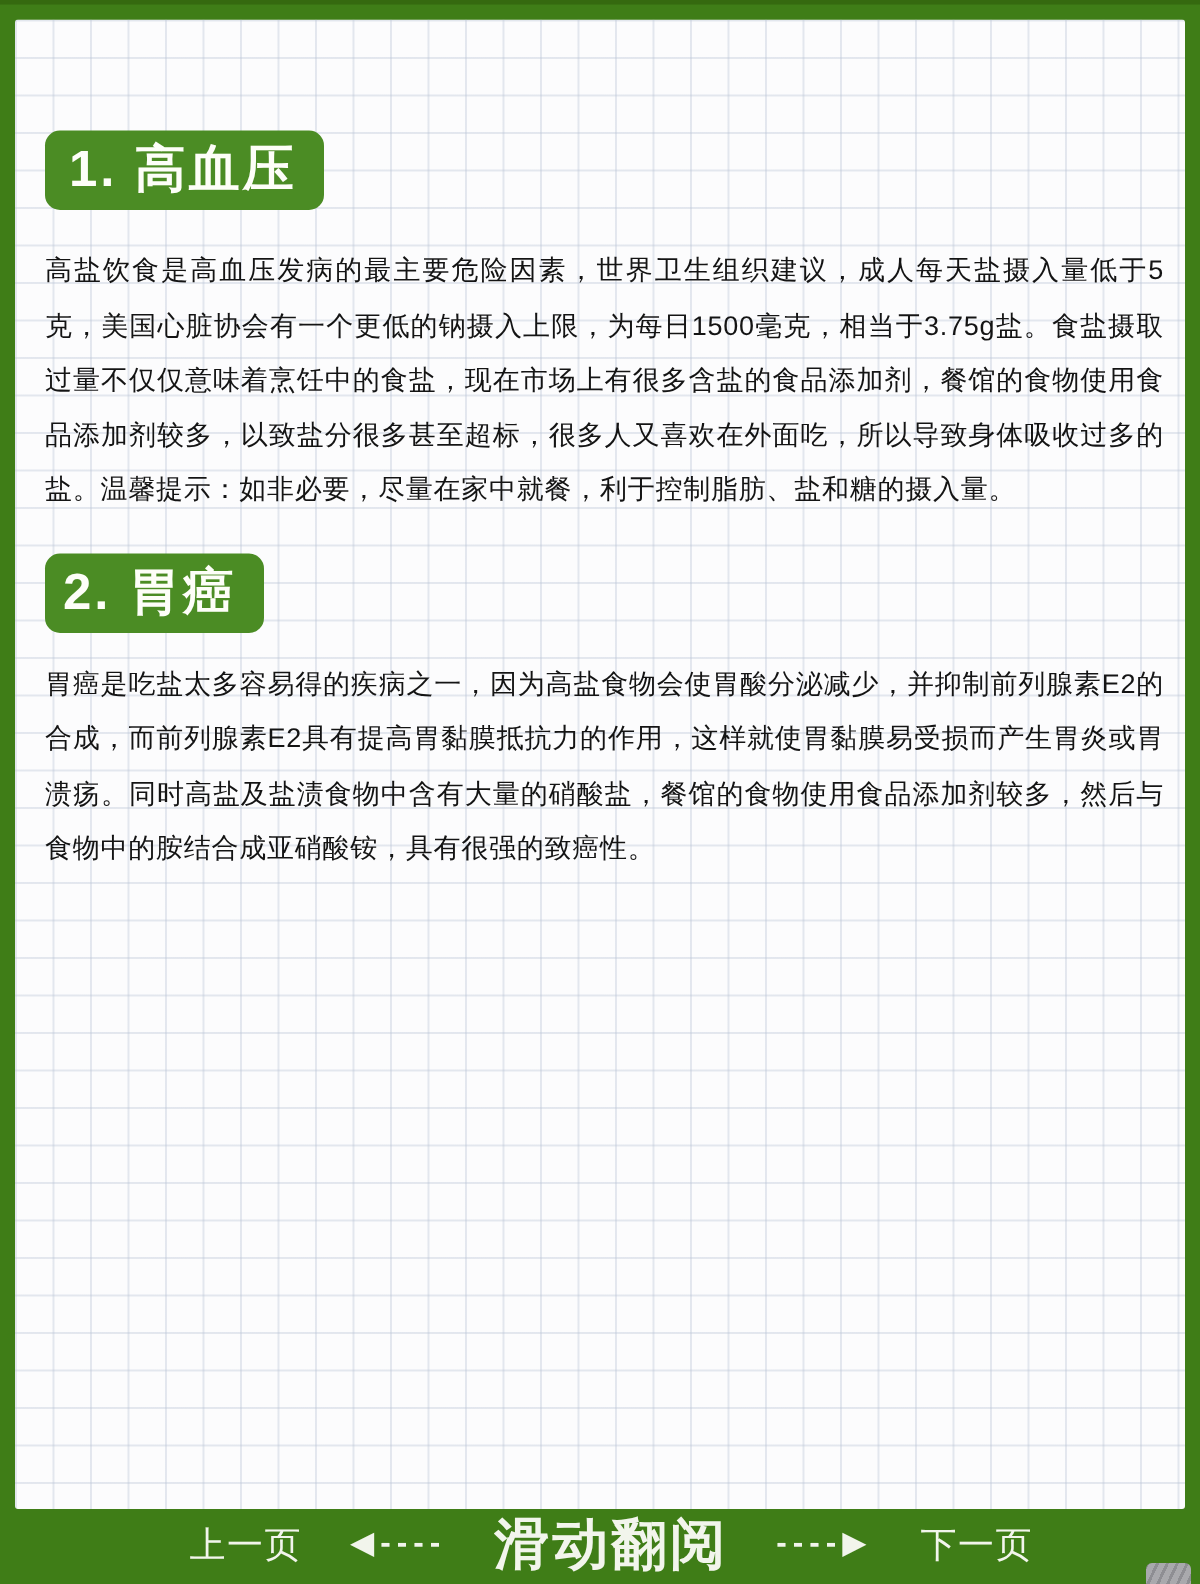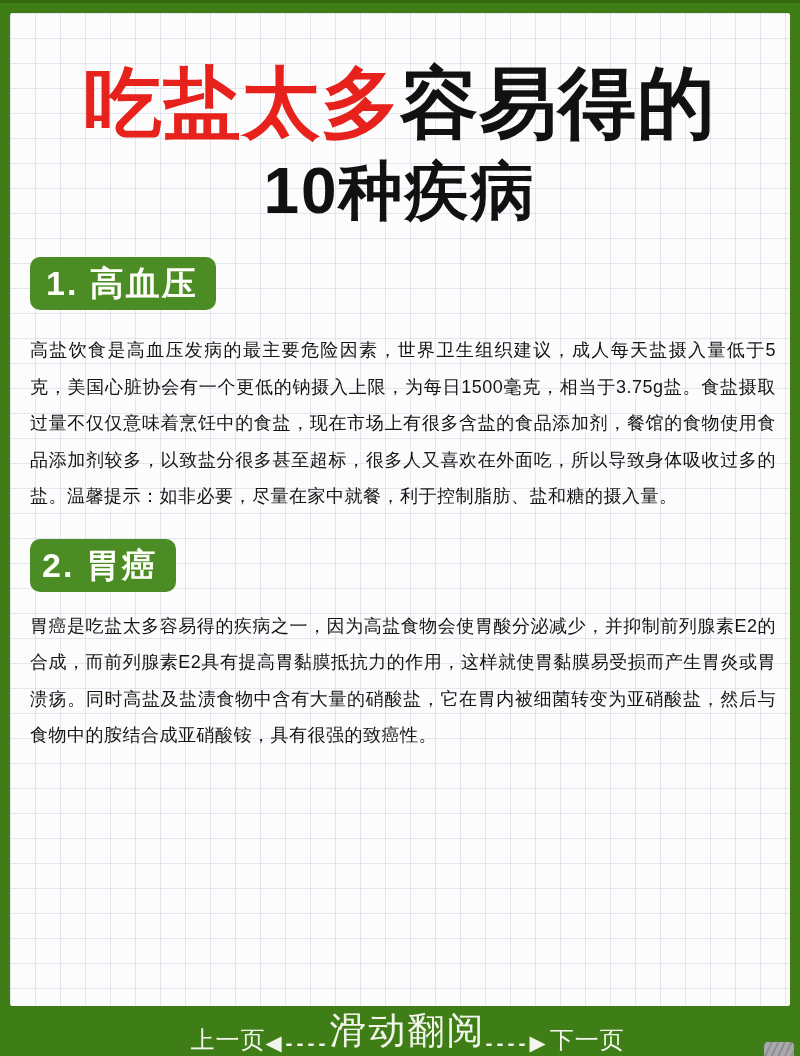--- a/index.html
+++ b/index.html
@@ -46,56 +46,52 @@
   .badge2{margin-top:24px;padding-left:12px;}
   .para{
     margin:0 14px 0 20px;
     font-size:18px;line-height:36.5px;color:#141414;
     text-align:justify;letter-spacing:0.5px;
   }
   .para1{margin-top:22px;}
   .para2{margin-top:16px;}
   .footer{
     position:absolute;left:15px;right:0;bottom:0;height:53px;
-    display:flex;align-items:flex-end;justify-content:center;
-    gap:0;color:#f2f5ec;
+    display:flex;align-items:center;justify-content:center;
+    gap:32px;color:#f2f5ec;
   }
   .pager-label{font-size:24px;letter-spacing:1px;cursor:pointer;}
   .arrow{
     font-size:21px;font-weight:bold;letter-spacing:4px;
     position:relative;top:-1px;white-space:nowrap;
   }
-  .swipe-label{font-size:37px;letter-spacing:2px;font-weight:400;}
+  .swipe-label{font-size:37px;letter-spacing:2px;font-weight:700;}
   .watermark{
     position:absolute;right:6px;bottom:0;width:30px;height:14px;
     background:#a9a9ad;border-radius:4px 4px 0 0;
     background-image:repeating-linear-gradient(
       115deg,#8e8e93 0 2px,transparent 2px 6px);
   }
 </style>
 </head>
 <body>
 
 <div class="frame">
 
   <div class="paper">
 
-    <div class="title-block">
-      <div class="title-line1"><span class="red">吃盐太多</span><span>容易得的</span></div>
-      <div class="title-line2">10种疾病</div>
-    </div>
 
     <div>
       <div class="badge badge1">1. 高血压</div>
       <p class="para para1">高盐饮食是高血压发病的最主要危险因素，世界卫生组织建议，成人每天盐摄入量低于5克，美国心脏协会有一个更低的钠摄入上限，为每日1500毫克，相当于3.75g盐。食盐摄取过量不仅仅意味着烹饪中的食盐，现在市场上有很多含盐的食品添加剂，餐馆的食物使用食品添加剂较多，以致盐分很多甚至超标，很多人又喜欢在外面吃，所以导致身体吸收过多的盐。温馨提示：如非必要，尽量在家中就餐，利于控制脂肪、盐和糖的摄入量。</p>
     </div>
 
     <div>
       <div class="badge badge2">2. 胃癌</div>
-      <p class="para para2">胃癌是吃盐太多容易得的疾病之一，因为高盐食物会使胃酸分泌减少，并抑制前列腺素E2的合成，而前列腺素E2具有提高胃黏膜抵抗力的作用，这样就使胃黏膜易受损而产生胃炎或胃溃疡。同时高盐及盐渍食物中含有大量的硝酸盐，它在胃内被细菌转变为亚硝酸盐，然后与食物中的胺结合成亚硝酸铵，具有很强的致癌性。</p>
+      <p class="para para2">胃癌是吃盐太多容易得的疾病之一，因为高盐食物会使胃酸分泌减少，并抑制前列腺素E2的合成，而前列腺素E2具有提高胃黏膜抵抗力的作用，这样就使胃黏膜易受损而产生胃炎或胃溃疡。同时高盐及盐渍食物中含有大量的硝酸盐，餐馆的食物使用食品添加剂较多，然后与食物中的胺结合成亚硝酸铵，具有很强的致癌性。</p>
     </div>
 
   </div>
 
   <div class="footer">
     <span class="pager-label">上一页</span>
     <span class="arrow">◀----</span>
     <span class="swipe-label">滑动翻阅</span>
     <span class="arrow">----▶</span>
     <span class="pager-label">下一页</span>

